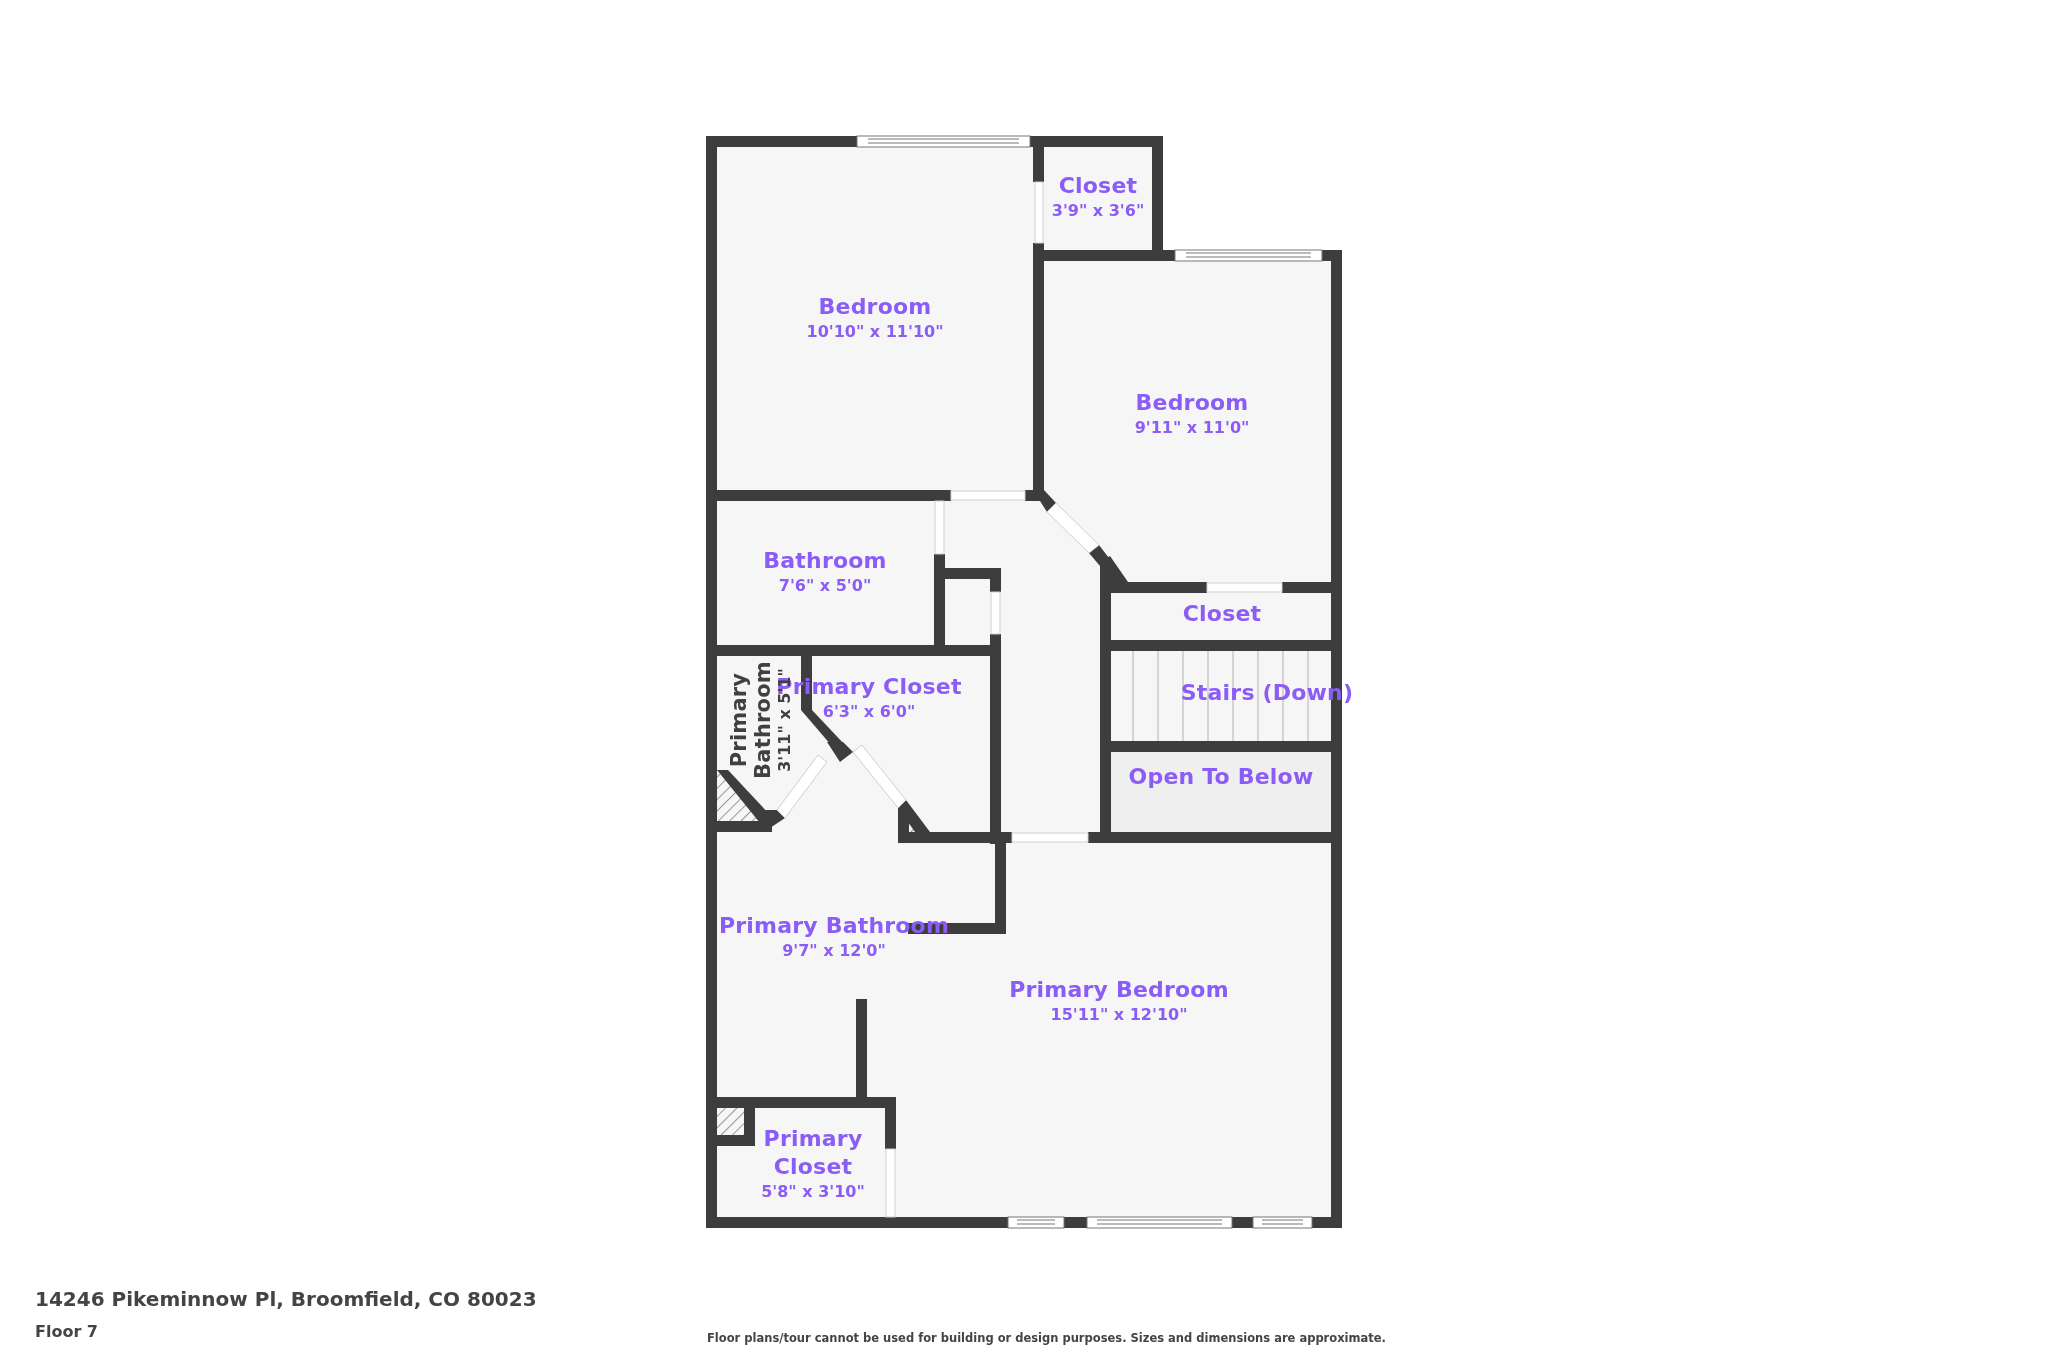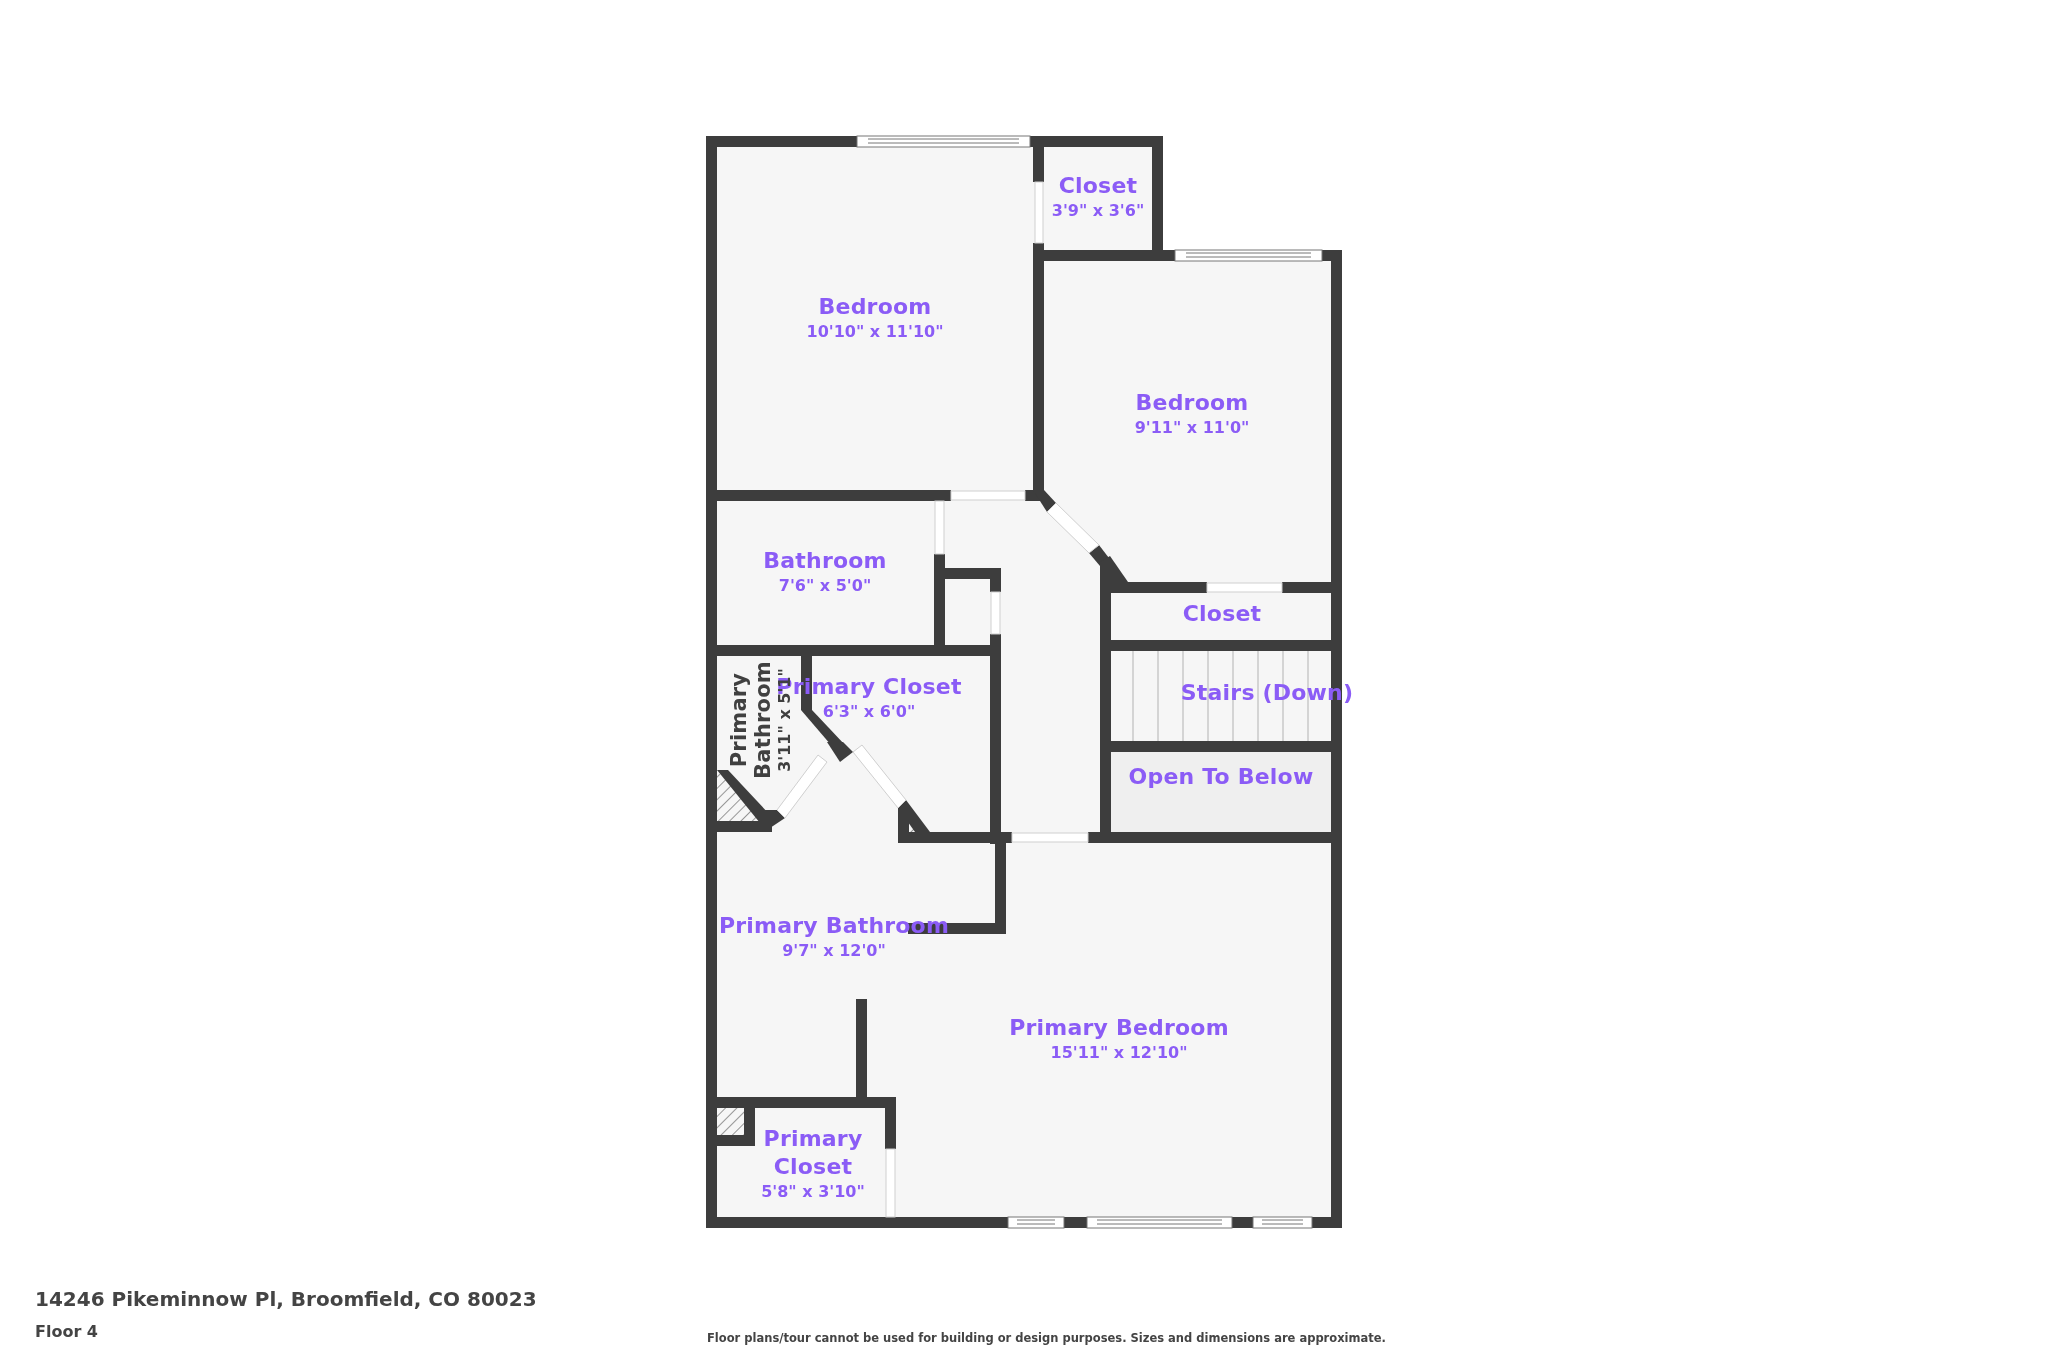--- a/index.html
+++ b/index.html
@@ -189,26 +189,26 @@
 
 <div class="label" style="left:1221px; top:777px;">
   <span class="room-name">Open To Below</span>
 </div>
 
 <div class="label" style="left:834px; top:895px;margin-top:42px;">
   <span class="room-name">Primary Bathroom</span>
   <span class="room-dim">9'7" x 12'0"</span>
 </div>
 
-<div class="label" style="left:1119px; top:1039px;text-align:center;">
+<div class="label" style="left:1119px; top:1001px;text-align:center;">
   <span class="room-name">Primary Bedroom</span>
   <span class="room-dim">15'11" x 12'10"</span>
 </div>
 
 <div class="label" style="left:813px; top:1164px;">
   <span class="room-name">Primary</span>
   <span class="room-name">Closet</span>
   <span class="room-dim">5'8" x 3'10"</span>
 </div>
 
 <div class="footer-addr">14246 Pikeminnow Pl, Broomfield, CO 80023</div>
-<div class="footer-floor">Floor 4</div>
+<div class="footer-floor">Floor 7</div>
 <div class="footer-disclaimer">Floor plans/tour cannot be used for building or design purposes. Sizes and dimensions are approximate.</div>
 
 </body></html>

